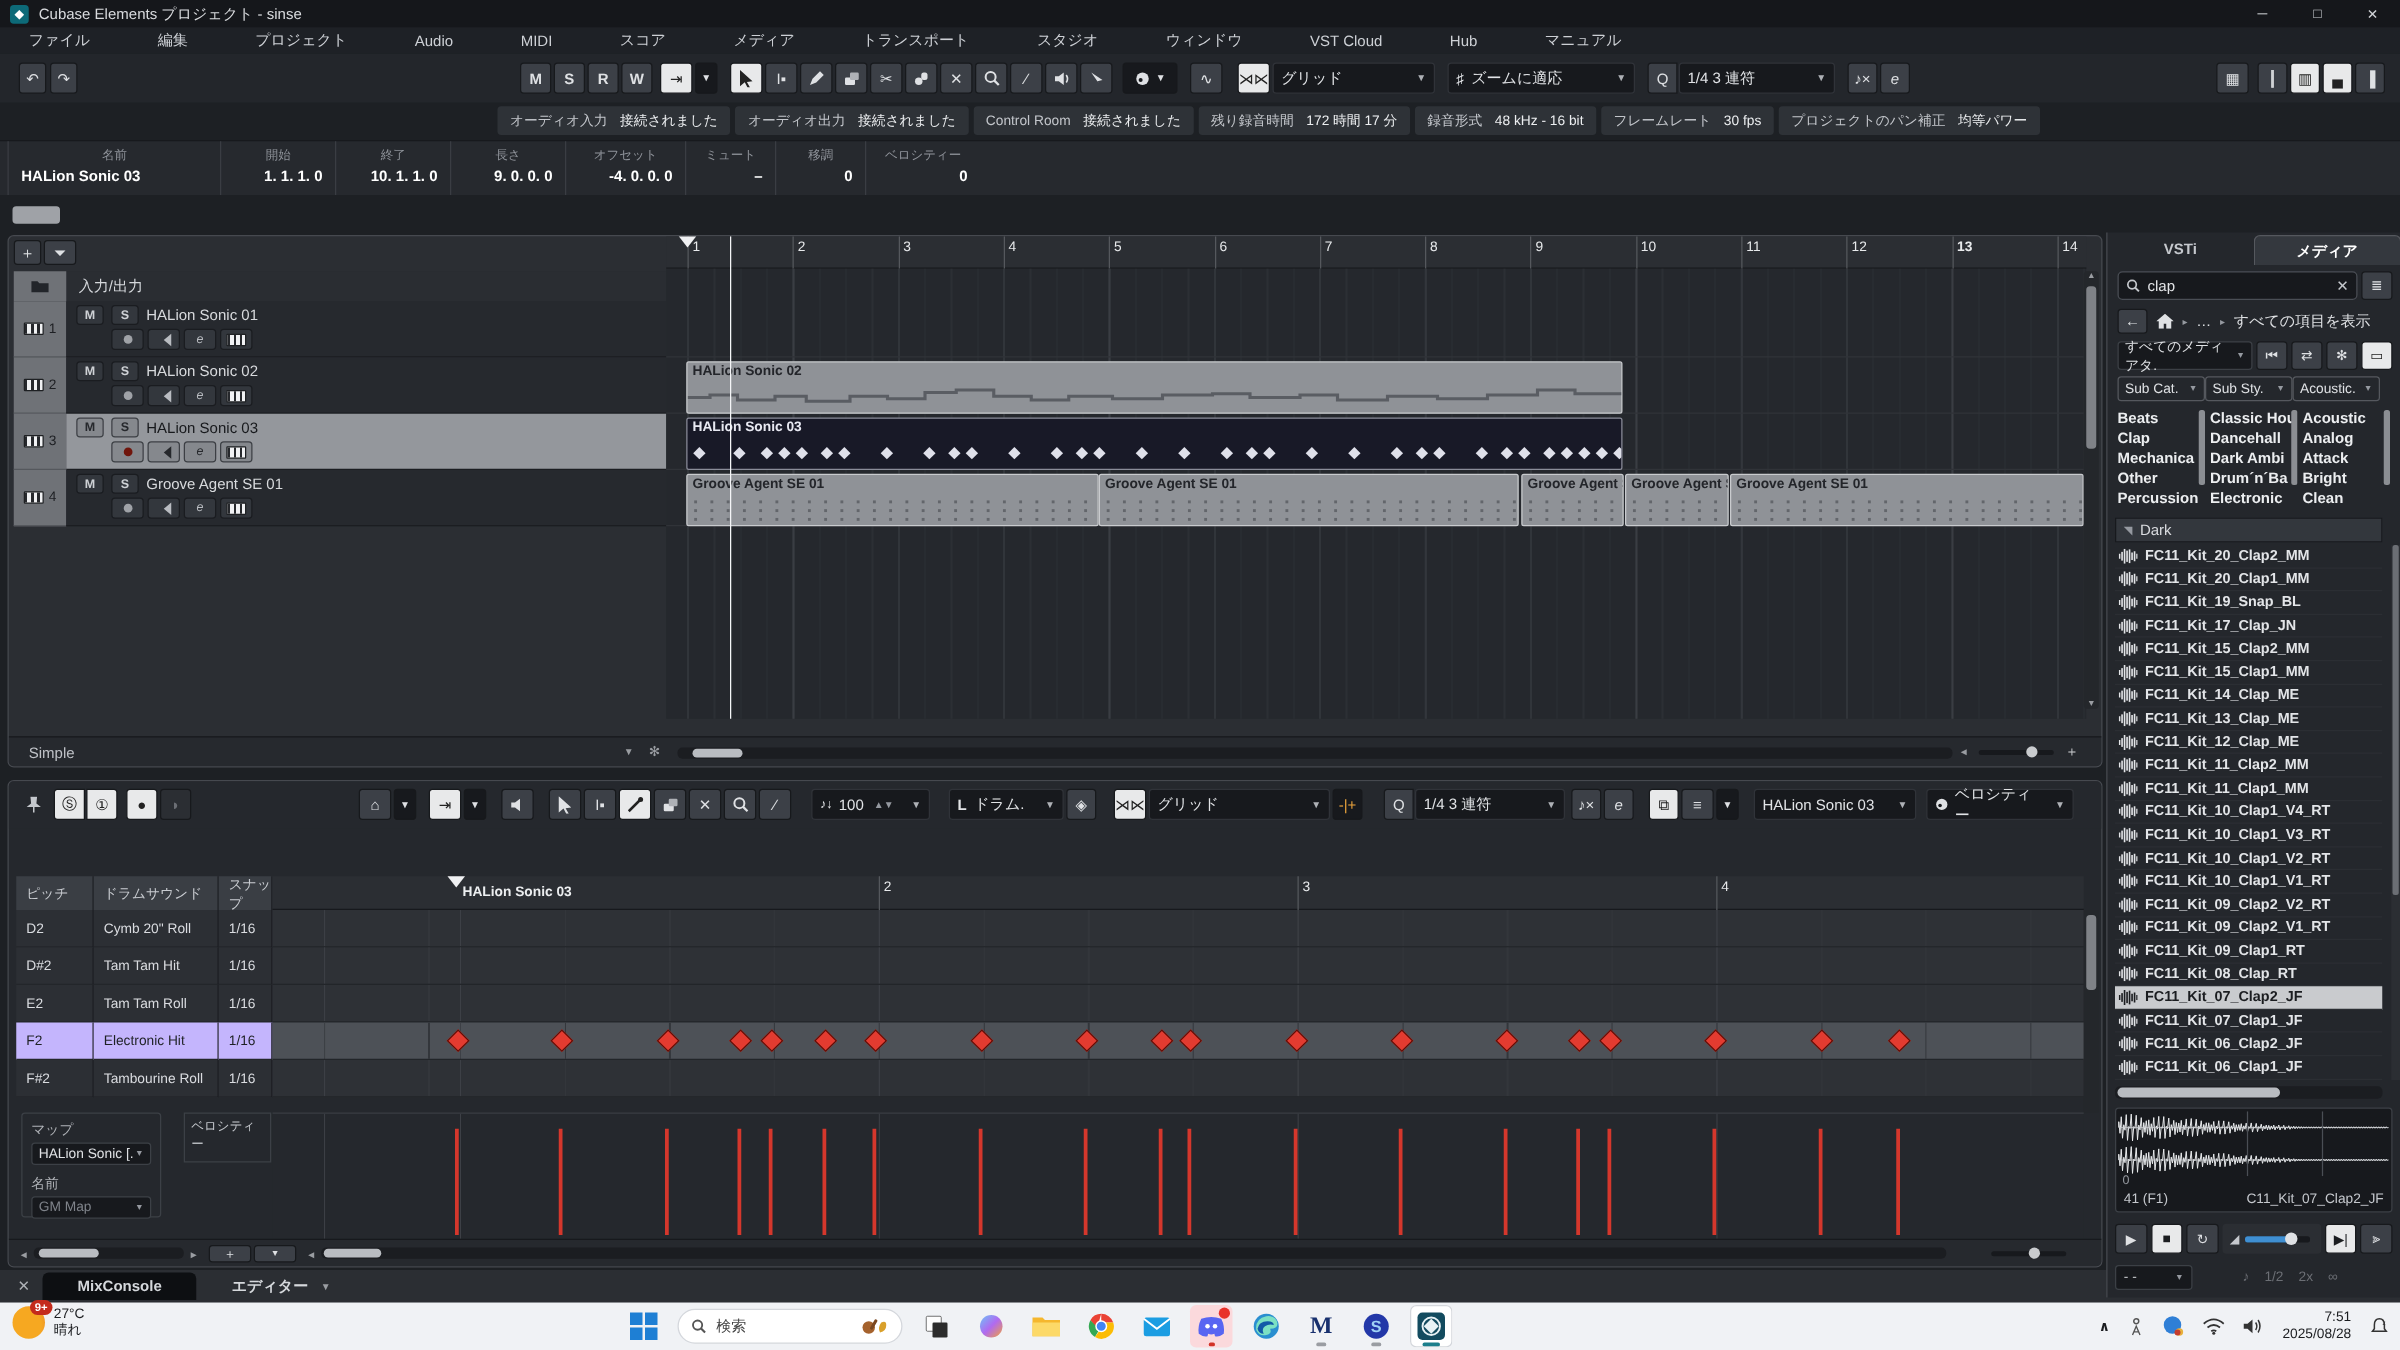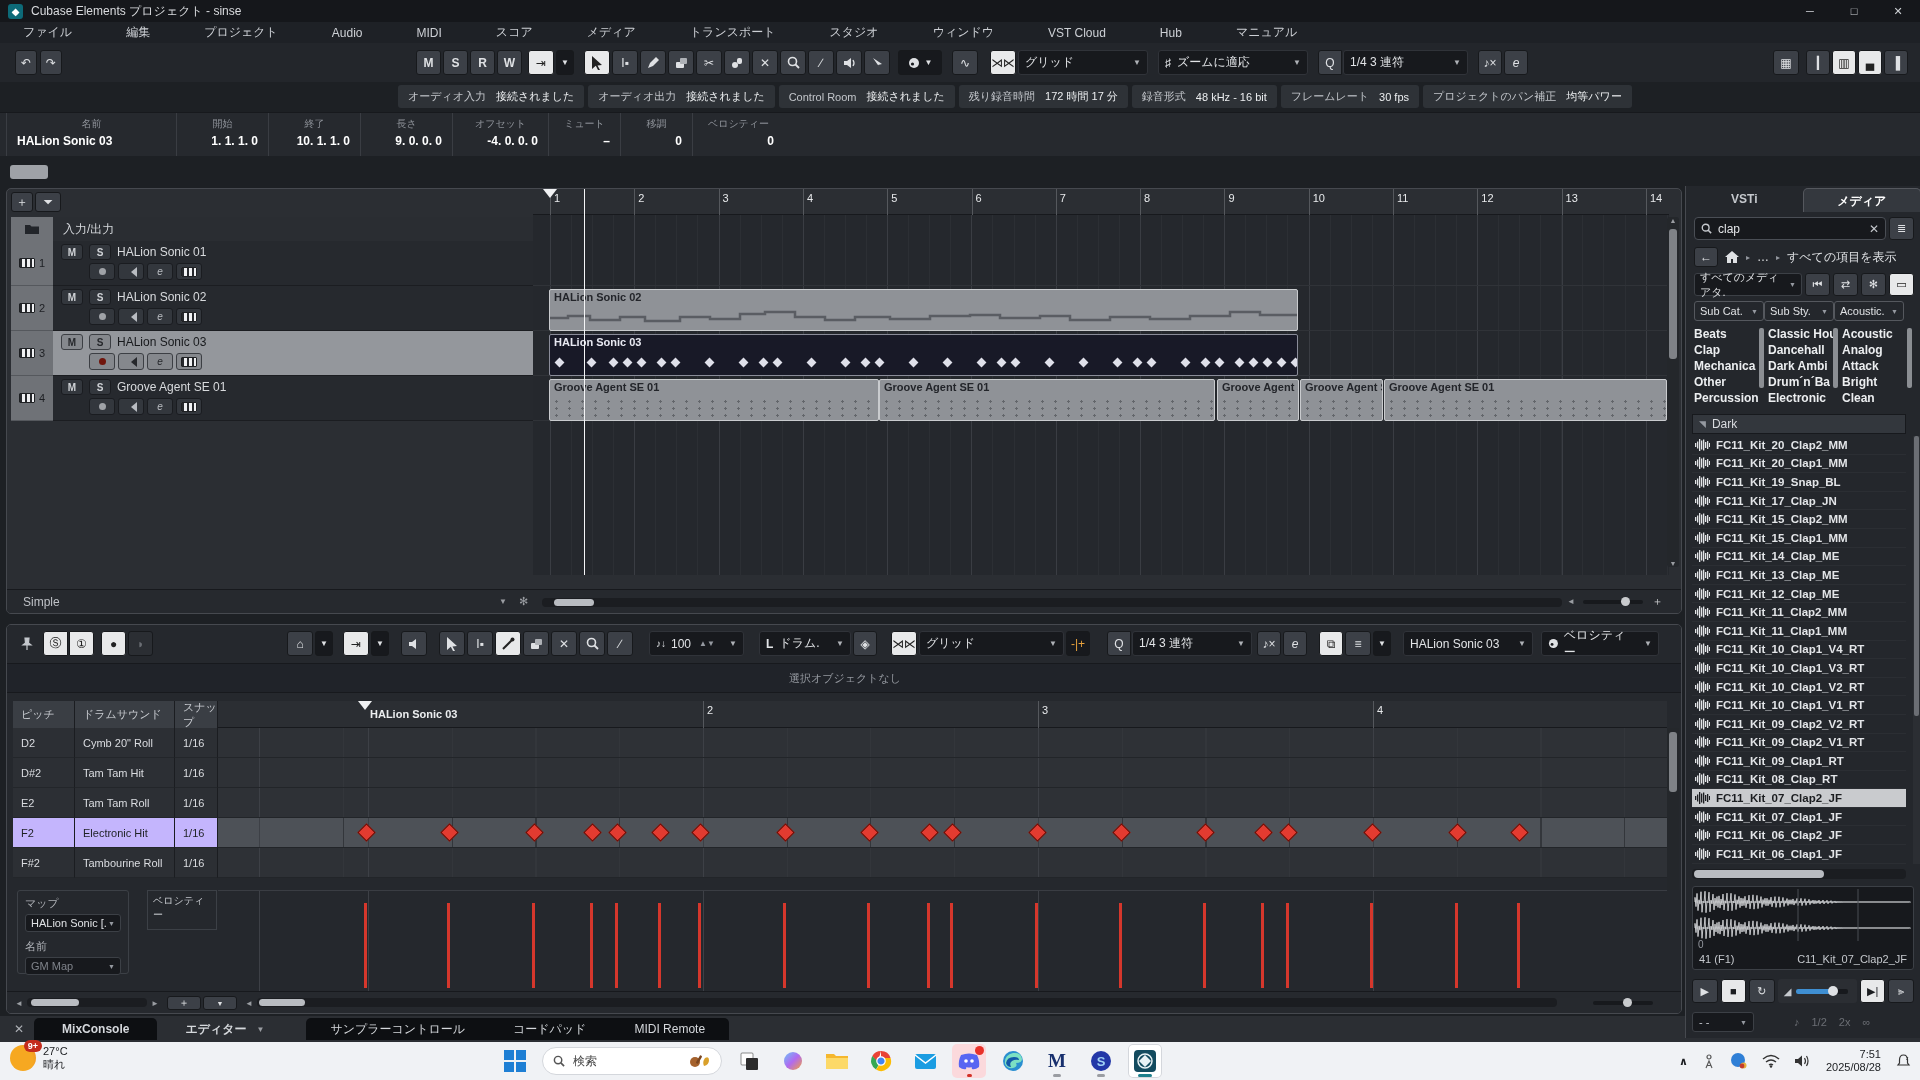--- a/index.html
+++ b/index.html
@@ -515,21 +515,21 @@
           <div class="rnum" style="left: 611.1px;">8</div>
           <div class="rtick" style="left: 691.4px;"></div>
           <div class="rnum" style="left: 695.4px;">9</div>
           <div class="rtick" style="left: 775.7px;"></div>
           <div class="rnum" style="left: 779.7px;">10</div>
           <div class="rtick" style="left: 860px;"></div>
           <div class="rnum" style="left: 864px;">11</div>
           <div class="rtick" style="left: 944.3px;"></div>
           <div class="rnum" style="left: 948.3px;">12</div>
           <div class="rtick" style="left: 1028.6px;"></div>
-          <div class="rnum" style="left: 1032.6px;">13</div>
+          <div class="rnum" style="left: 1032.6px; font-weight: bold;">13</div>
           <div class="rtick" style="left: 1112.9px;"></div>
           <div class="rnum" style="left: 1116.9px;">14</div>
         </div>
       <div class="grid" id="arrgrid">
           <div class="evrow" style="top: 26px;"></div>
           <div class="evrow" style="top: 71px;"></div>
           <div class="evrow" style="top: 116px;"></div>
           <div class="evrow" style="top: 161px;"></div>
           <div class="region gray" style="left: 16px; top: 74px; width: 749px;">
             <div class="rlab">HALion Sonic 02</div>
@@ -700,23 +700,20 @@
       </div>
       <div class="lt tsel" style="left:1534px;width:118px">
         <svg width="11" height="11" viewBox="0 0 12 12" style="margin-right:5px">
             <circle cx="6" cy="6" r="5" fill="#dfe1e4"></circle>
             <circle cx="4.5" cy="7" r="1.6" fill="#17191d"></circle>
           </svg>
         <span>ベロシティー</span>
           <span class="car">▼</span>
       </div>
     </div>
-    <div class="linfobar">
-      <span>選択オブジェクトなし</span>
-    </div>
 
     <div id="dcolheads">
         <div class="dcolhead" style="left: 6px; width: 62px;">ピッチ</div>
         <div class="dcolhead" style="left: 68px; width: 100px;">ドラムサウンド</div>
         <div class="dcolhead" style="left: 168px; width: 43px;">スナップ</div>
       </div>
     <div class="lruler" id="lruler">
         <div class="rtick" style="left: 485px; height: 27px;"></div>
         <div class="rnum" style="left: 489px;">2</div>
         <div class="rtick" style="left: 820px; height: 27px;"></div>
@@ -840,25 +837,20 @@
 
   <div class="bottomtabs">
     <span class="btx">✕</span>
     <div class="btab darkbg">
         <span>MixConsole</span>
       </div>
     <div class="btab">
         <span>エディター</span>
         <span style="font-size:8px;margin-left:10px;color:#9a9da2">▼</span>
       </div>
-    <div class="btgroup">
-      <span>サンプラーコントロール</span>
-      <span>コードパッド</span>
-      <span>MIDI Remote</span>
-    </div>
   </div>
 
   <div class="media">
     <div class="mtabs">
       <div class="mtab">VSTi</div>
       <div class="mtab on">メディア</div>
     </div>
     <div class="msearch">
       <svg width="11" height="11" viewBox="0 0 13 13">
           <circle cx="5.5" cy="5.5" r="4" fill="none" stroke="#c5c8cd" stroke-width="1.6"></circle>

